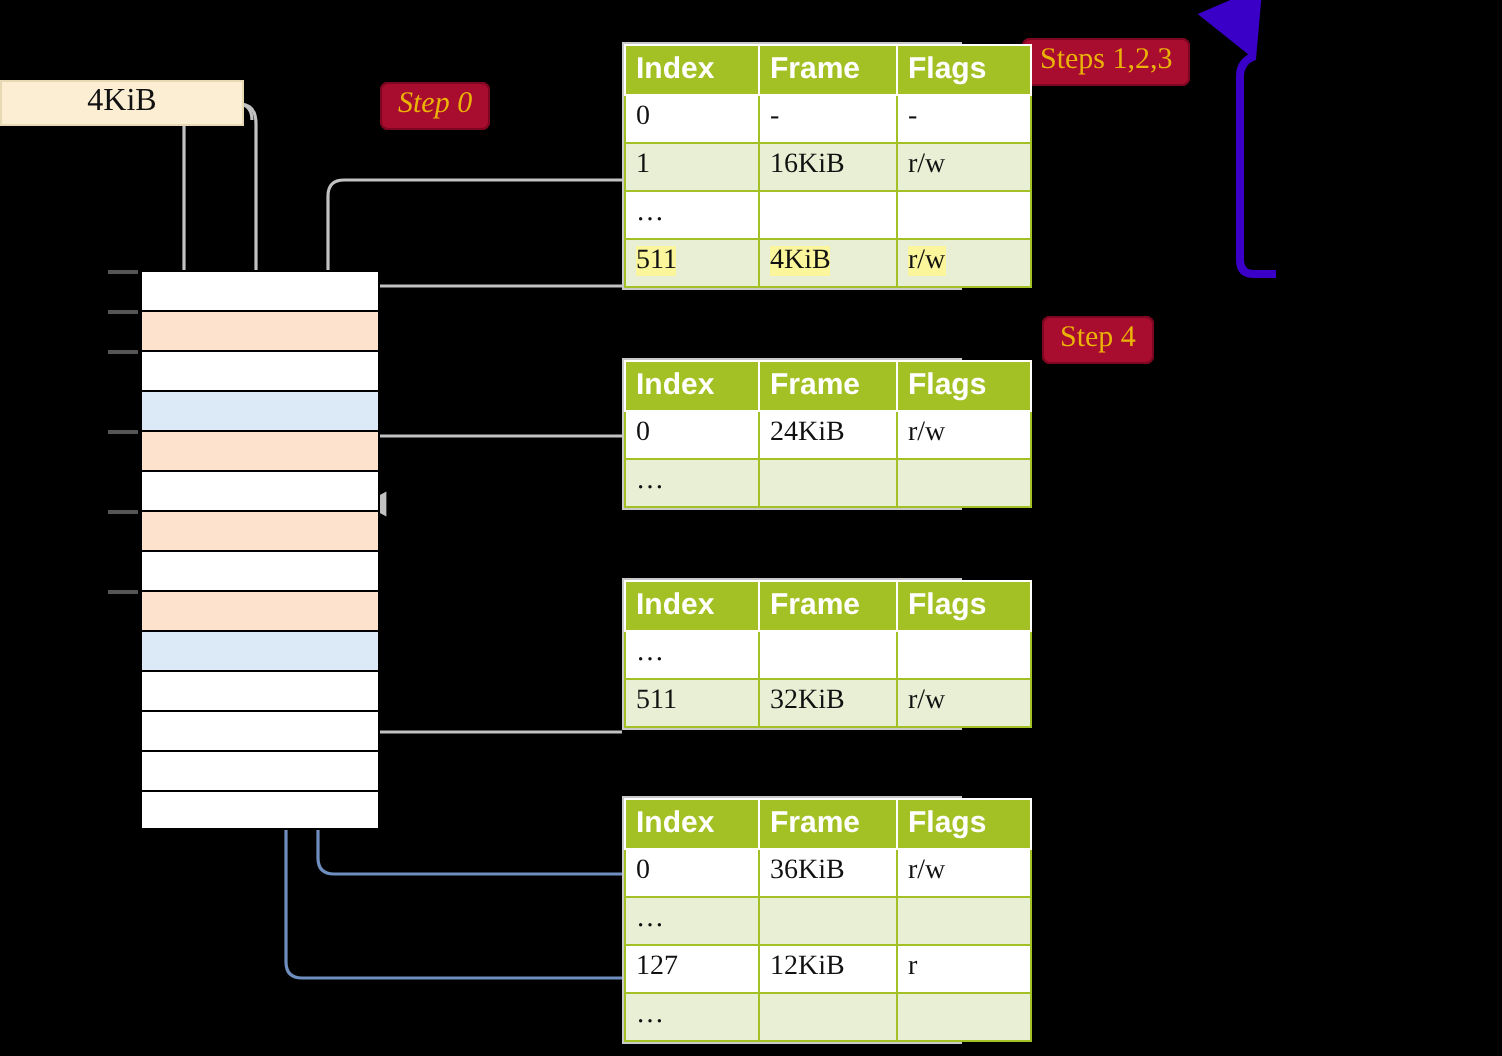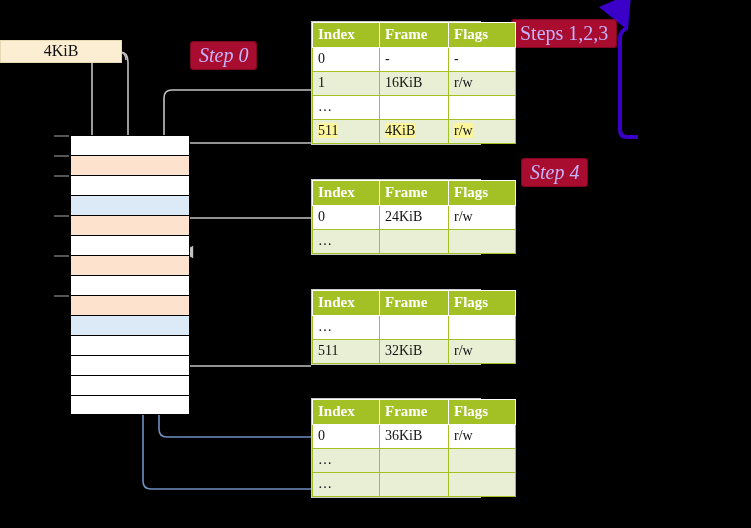--- a/index.html
+++ b/index.html
@@ -9,22 +9,22 @@
     background:#000;
   }
   #stage{position:absolute;left:0;top:0;width:751px;height:528px;}
 
   
   #wires{position:absolute;left:0;top:0;width:751px;height:528px;pointer-events:none;}
 
   
   .badge{
     position:absolute;
-    color:#c4b5fd;
-    font-size:20px;
+    color:#eab308;
+    font-size:15px;
     line-height:1;
     padding:4px 9px 5px 9px;
     border-radius:4px;
     white-space:nowrap;
     font-family:"Liberation Serif", serif;
   }
   .badge-red{background:#a80c2e;box-shadow:inset 0 0 0 1px #7d0620;}
   .badge-purple{background:#6f13f0;}
 
   .cream-box{
@@ -65,21 +65,21 @@
   }
   .ptable table{border-collapse:collapse;width:170px;table-layout:fixed;}
   .ptable th{
     background:#a3c125;
     color:#ffffff;
     font-weight:bold;
     font-size:15px;
     text-align:left;
     padding:3px 5px 4px 5px;
     border:1px solid #ffffff;
-    font-family:Liberation Serif, serif;
+    font-family:Liberation Sans, sans-serif;
   }
   .ptable td{
     font-size:14px;
     color:#111;
     text-align:left;
     padding:3px 5px 4px 5px;
     border:1px solid #a3c125;
     background:#ffffff;
     height:13px;
     font-family:"Liberation Serif", serif;
@@ -140,21 +140,21 @@
 
     <g>
       <path d="M638,137 L627,137 Q620,137 620,130 L620,38 Q620,31 627,28" fill="none" stroke="#3a00c8" stroke-width="4" marker-end="url(#apurple)"></path>
     </g>
   </svg>
 
   <div class="cream-box" style="left:0px;top:40px;width:120px;">4KiB</div>
 
   <div class="badge badge-red" style="left:190px;top:41px;font-style:italic;">Step 0</div>
   <div class="badge badge-red" style="left:511px;top:19px;">Steps 1,2,3</div>
-  <div class="badge badge-red" style="left:521px;top:158px;font-style:italic;">Step 4</div>
+  <div class="badge badge-red" style="left:521px;top:158px;">Step 4</div>
 
   <div id="memory">
       <div class="mrow" style="top: 0px;"></div>
       <div class="tick" style="top: 0px;"></div>
       <div class="mrow orange" style="top: 20px;"></div>
       <div class="tick" style="top: 20px;"></div>
       <div class="mrow" style="top: 40px;"></div>
       <div class="tick" style="top: 40px;"></div>
       <div class="mrow blue" style="top: 60px;"></div>
       <div class="mrow orange" style="top: 80px;"></div>
@@ -264,20 +264,25 @@
           <tr>
             <td class="c-index">0</td>
             <td class="c-frame">36KiB</td>
             <td class="c-flags">r/w</td>
           </tr>
           <tr class="alt">
             <td class="c-index ell">…</td>
             <td class="c-frame"></td>
             <td class="c-flags"></td>
           </tr>
+          <tr>
+            <td class="c-index">127</td>
+            <td class="c-frame">12KiB</td>
+            <td class="c-flags">r</td>
+          </tr>
           <tr class="alt">
             <td class="c-index ell">…</td>
             <td class="c-frame"></td>
             <td class="c-flags"></td>
           </tr>
         </tbody>
       </table>
     </div>
 
 </div>

